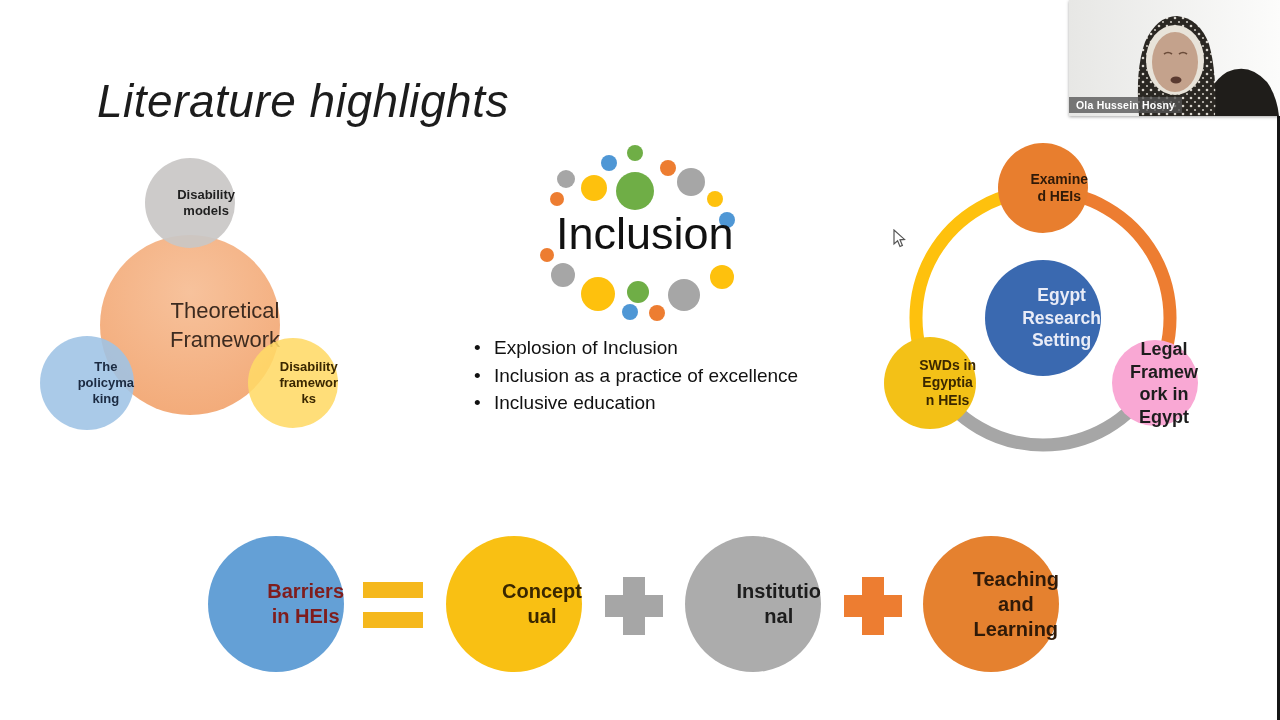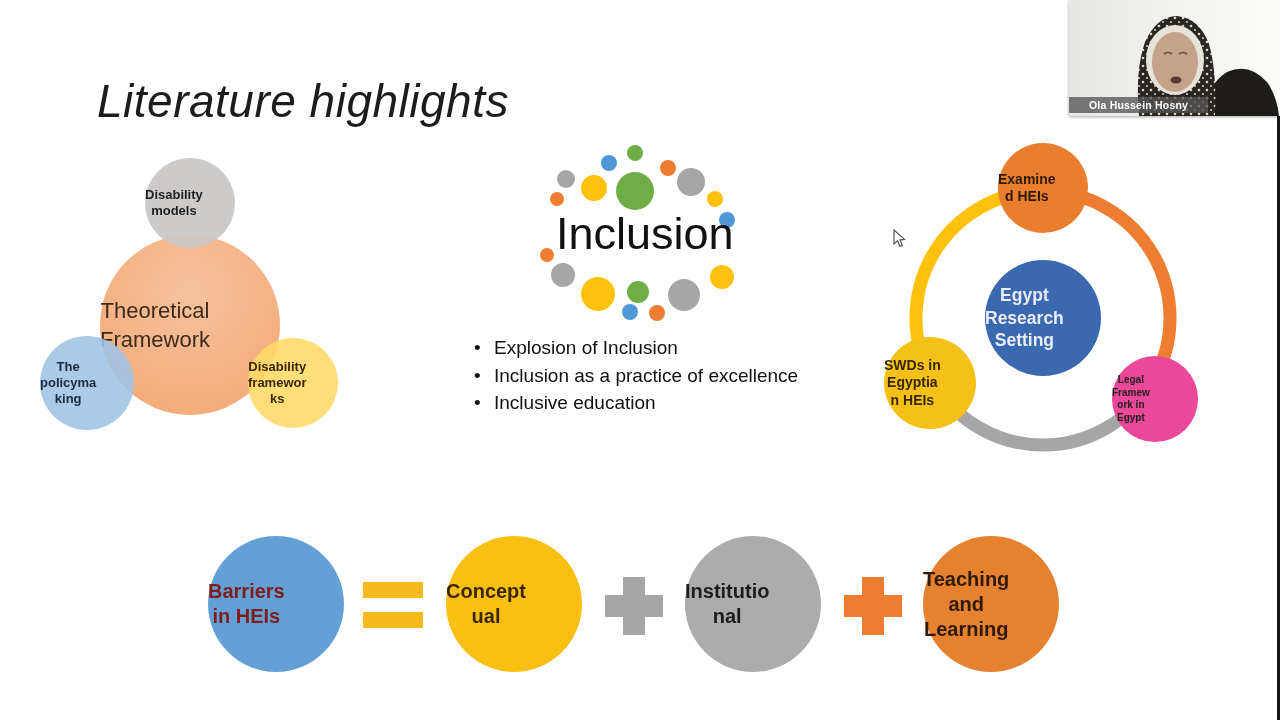--- a/index.html
+++ b/index.html
@@ -3,21 +3,21 @@
 <meta charset="utf-8">
 <style>
   html,body{margin:0;padding:0;background:#fff;}
   .stage{position:relative;width:1280px;height:720px;background:#ffffff;overflow:hidden;
          font-family:"Liberation Sans","DejaVu Sans",sans-serif;color:#1a1a1a;}
 
   .title{position:absolute;left:97px;top:74px;font-size:46px;font-weight:300;
          letter-spacing:0.5px;color:#1c1c1c;font-style:italic;}
 
   
-  .circle{position:absolute;border-radius:50%;display:flex;align-items:center;justify-content:flex-start;
+  .circle{position:absolute;border-radius:50%;display:flex;align-items:center;justify-content:flex-end;
           text-align:center;white-space:pre-line;font-weight:bold;line-height:1.25;}
 
   
   .c-peach{left:100px;top:235px;width:180px;height:180px;
            background:radial-gradient(circle at 50% 32%,#f7c29c,#f2a672);
            font-weight:normal;font-size:22px;line-height:1.32;color:#3d2b20;z-index:2;}
   .c-graytop{left:145px;top:158px;width:90px;height:90px;background:rgba(201,199,197,0.92);
              font-size:13px;color:#1f1f1f;z-index:3;}
   .c-lblue{left:40px;top:336px;width:94px;height:94px;background:rgba(158,195,229,0.88);
            font-size:13px;color:#1b2a41;z-index:3;}
@@ -34,22 +34,22 @@
   .bullets li::before{content:"•";position:absolute;left:4px;font-size:19px;}
 
   
   .ring-layer{position:absolute;left:0;top:0;z-index:1;pointer-events:none;}
   .c-eblue{left:985px;top:260px;width:116px;height:116px;background:#3a69b0;
            font-size:17.5px;line-height:1.3;color:#e9ecf7;z-index:2;}
   .c-eorange{left:998px;top:143px;width:90px;height:90px;background:#e87e2e;
              font-size:14px;color:#301a08;z-index:2;}
   .c-eyellow{left:884px;top:337px;width:92px;height:92px;background:#f3c117;
              font-size:14px;color:#3a2700;z-index:2;}
-  .c-egray{left:1112px;top:340px;width:86px;height:86px;background:#ec4899;
-           font-size:10px;color:#1d1d1d;z-index:2;margin-top:16px;}
+  .c-egray{left:1112px;top:340px;width:86px;height:86px;background:#f9a8d4;
+           font-size:18px;color:#1d1d1d;z-index:2;}
 
   
   .c-qblue{left:208px;top:536px;width:136px;height:136px;background:#64a0d6;
            font-size:20px;color:#7f1d1d;z-index:2;}
   .c-qyellow{left:446px;top:536px;width:136px;height:136px;background:#f9c013;
              font-size:20px;color:#3a2700;z-index:2;}
   .c-qgray{left:685px;top:536px;width:136px;height:136px;background:#acacac;
            font-size:20px;color:#1d1d1d;z-index:2;}
   .c-qorange{left:923px;top:536px;width:136px;height:136px;background:#e5812f;
              font-size:20px;color:#301a08;z-index:2;}
@@ -67,21 +67,21 @@
   .plus-gray{left:605px;top:577px;}
   .plus-gray::before,.plus-gray::after{background:#a6a6a6;}
   .plus-orange{left:844px;top:577px;}
   .plus-orange::before,.plus-orange::after{background:#ed7d31;}
 
   
   .webcam{position:absolute;left:1069px;top:0;width:211px;height:116px;overflow:hidden;
           background:linear-gradient(90deg,#e9e9e7,#fbfbfa);box-shadow:0 1px 3px rgba(0,0,0,0.35);
           z-index:5;}
   .nametag{position:absolute;left:0;bottom:3px;background:rgba(84,84,84,0.78);color:#fff;
-           font-size:10.5px;font-weight:bold;padding:2px 20px;z-index:6;letter-spacing:0.2px;}
+           font-size:10.5px;font-weight:bold;padding:2px 7px;z-index:6;letter-spacing:0.2px;}
 
   .edge-line{position:absolute;left:1277px;top:114px;width:3px;height:606px;background:#161616;z-index:4;}
 
   .cursor{position:absolute;left:893px;top:229px;z-index:6;}
 </style>
 </head>
 <body>
 
 <div class="stage">
 

